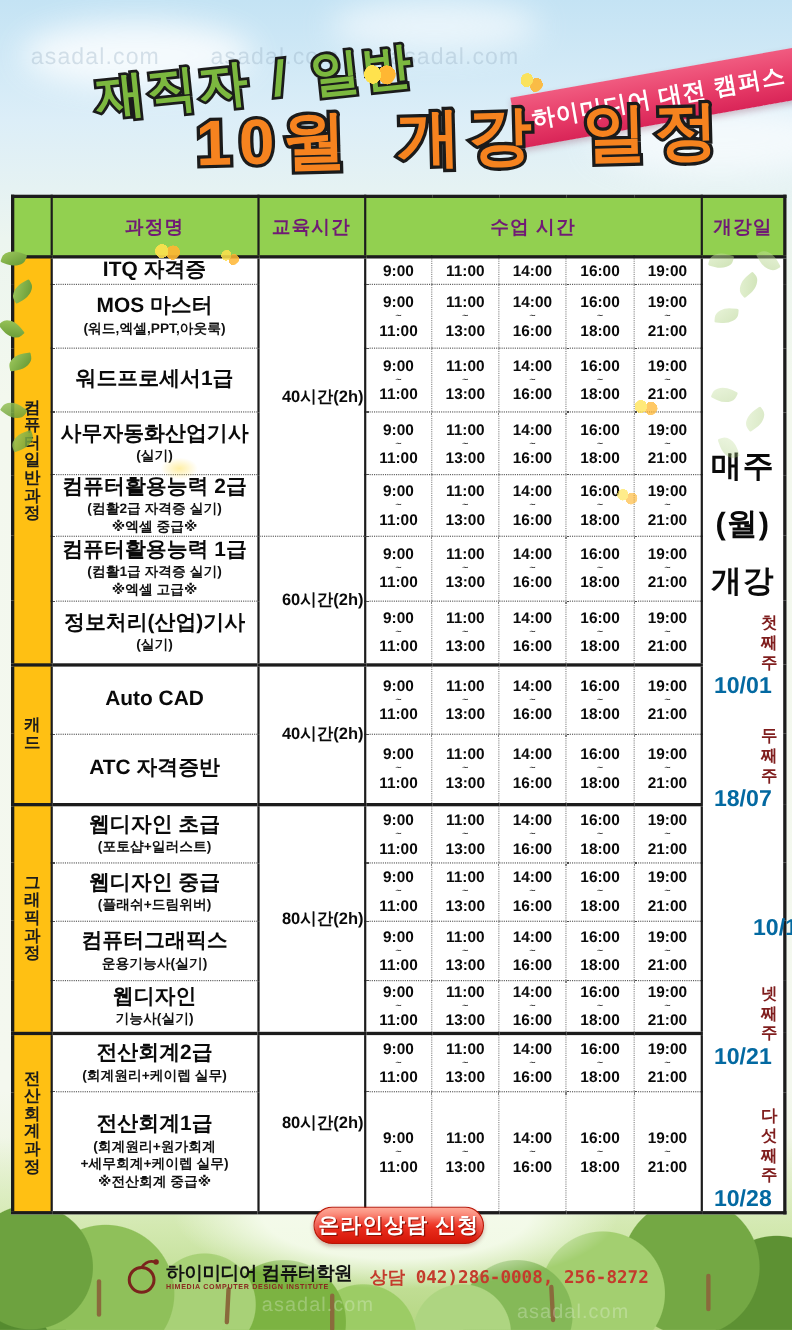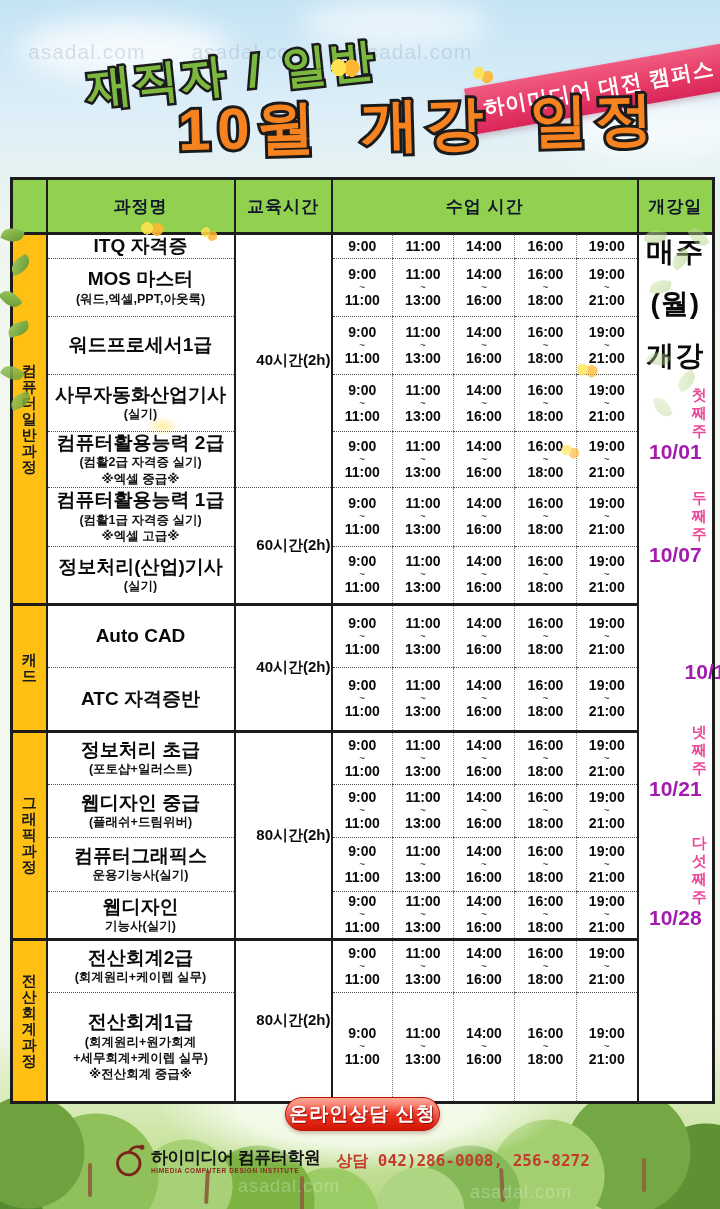--- a/index.html
+++ b/index.html
@@ -33,42 +33,42 @@
   .ribbon{position:absolute;right:-12px;top:42px;z-index:2;padding:9px 18px 10px 16px;transform:rotate(-10deg);transform-origin:right center;
     background:linear-gradient(180deg,#f05b80 0%,var(--ribbon-red,#e73c68) 55%,#d92558 100%);color:#fff;font-size:21px;font-weight:bold;
     letter-spacing:1px;white-space:nowrap;box-shadow:0 3px 6px rgba(120,20,50,.25);}
   .title{position:absolute;left:178px;top:86px;z-index:2;margin:0;font-size:58px;font-weight:bold;letter-spacing:7px;word-spacing:16px;
     color:var(--title-orange,#f6831f);-webkit-text-stroke:6px #1b1b1b;paint-order:stroke fill;transform:rotate(-1.5deg);white-space:nowrap;}
   
   .schedule{position:absolute;left:10px;top:177px;width:702px;z-index:2;border-collapse:collapse;table-layout:fixed;background:#fff;
     border:3px solid #1c1c1c;}
   .schedule th,.schedule td{padding:0;}
   .schedule thead th{height:55px;background:var(--header-green,#92d050);border-bottom:3px solid #1c1c1c;border-right:2px solid #1c1c1c;
-    font-size:17px;font-weight:bold;color:#0f172a;letter-spacing:1px;text-align:center;}
+    font-size:17px;font-weight:bold;color:#701a75;letter-spacing:1px;text-align:center;}
   .schedule thead th:last-child{border-right:none;}
   th.corner{background:linear-gradient(to top right,#fcfdfa calc(50% - 1px),#2b2b2b calc(50% - 1px) calc(50% + 1px),#fcfdfa calc(50% + 1px));}
   td.sec{background:var(--section-orange,#ffc013);border-right:2px solid #1c1c1c;border-bottom:3px solid #1c1c1c;
     text-align:center;vertical-align:middle;color:#1c1c1c;}
   td.sec div{font-size:15px;font-weight:bold;line-height:16px;}
   td.course{border-right:2px solid #1c1c1c;border-bottom:1px dotted #4c4c4c;text-align:center;vertical-align:middle;background:#fff;}
   .ctitle{font-weight:bold;font-size:19px;line-height:1.18;color:#0a0a0a;letter-spacing:0;}
   .csub{font-weight:bold;font-size:12.5px;line-height:1.3;color:#111;}
   td.hours{border-right:2px solid #1c1c1c;border-bottom:3px solid #1c1c1c;text-align:right;vertical-align:middle;
     font-size:15px;font-weight:bold;color:#0a0a0a;background:#fff;}
   td.hours.split{border-bottom:1px dotted #4c4c4c;}
   td.time{border-left:1px dotted #828282;border-bottom:1px dotted #4c4c4c;text-align:center;vertical-align:middle;background:#fff;}
   .ts{font-weight:bold;font-size:14px;line-height:17px;color:#0a0a0a;}
   .tt{font-size:10px;line-height:9px;color:#2e2e2e;}
   tr.secend td{border-bottom:3px solid #1c1c1c;}
   td.datecell{border-left:2px solid #1c1c1c;border-bottom:none;vertical-align:top;text-align:center;background:#fff;}
-  .headline{}
+  .headline{padding-top:172px;}
   .headline div{font-size:28px;font-weight:bold;line-height:34px;color:#0a0a0a;letter-spacing:1px;}
   .headline div + div{margin-top:18px;}
-  .week .wl{font-size:15px;font-weight:bold;line-height:18px;color:#ec4899;padding-left:48px;}
-  .week .wd{font-size:21px;font-weight:bold;line-height:23px;color:#a21caf;}
+  .week .wl{font-size:15px;font-weight:bold;line-height:18px;color:#7f1d1d;padding-left:48px;}
+  .week .wd{font-size:21px;font-weight:bold;line-height:23px;color:#0369a1;}
   
   .bf{position:absolute;z-index:3;pointer-events:none;border-radius:50%;background:
     radial-gradient(ellipse 42% 58% at 30% 42%, #ffe24d 0 60%, rgba(255,226,77,0) 61%),
     radial-gradient(ellipse 44% 60% at 72% 58%, #ffb733 0 60%, rgba(255,183,51,0) 61%);}
   .leaf{position:absolute;z-index:3;pointer-events:none;width:21px;height:14px;border-radius:70% 8% 70% 8%;
     background:linear-gradient(135deg,#a3cd61,#5f9330);}
   .leaf.lt{background:linear-gradient(135deg,#cde6aa,#9cc46a);}
   .glow{position:absolute;z-index:3;pointer-events:none;border-radius:50%;background:radial-gradient(ellipse at 50% 50%, rgba(255,225,90,.55), rgba(255,225,90,0) 70%);}
   
   .cta{position:absolute;left:285px;top:1097px;width:155px;height:34px;z-index:3;border-radius:17px;cursor:pointer;
@@ -166,21 +166,21 @@
               <div>매주</div>
               <div>(월)</div>
               <div>개강</div>
             </div>
             <div class="week" style="margin-top: 13px;">
               <div class="wl">첫째주</div>
               <div class="wd">10/01</div>
             </div>
             <div class="week" style="margin-top: 26px;">
               <div class="wl">두째주</div>
-              <div class="wd">10/07</div>
+              <div class="wd">18/07</div>
             </div>
             <div class="week" style="margin-top: 40px; margin-left: 46px;">
               <div class="wl">셋째주</div>
               <div class="wd">10/14</div>
             </div>
             <div class="week" style="margin-top: 40px;">
               <div class="wl">넷째주</div>
               <div class="wd">10/21</div>
             </div>
             <div class="week" style="margin-top: 34px;">
@@ -444,21 +444,21 @@
         </tr>
         <tr style="height: 53px;">
           <td class="sec" rowspan="4">
             <div>그</div>
             <div>래</div>
             <div>픽</div>
             <div>과</div>
             <div>정</div>
           </td>
           <td class="course">
-            <div class="ctitle">정보처리 초급</div>
+            <div class="ctitle">웹디자인 초급</div>
             <div class="csub">(포토샵+일러스트)</div>
           </td>
           <td class="hours" rowspan="4">80시간(2h)</td>
           <td class="time">
             <div class="ts">9:00</div>
             <div class="tt">~</div>
             <div class="ts">11:00</div>
           </td>
           <td class="time">
             <div class="ts">11:00</div>

